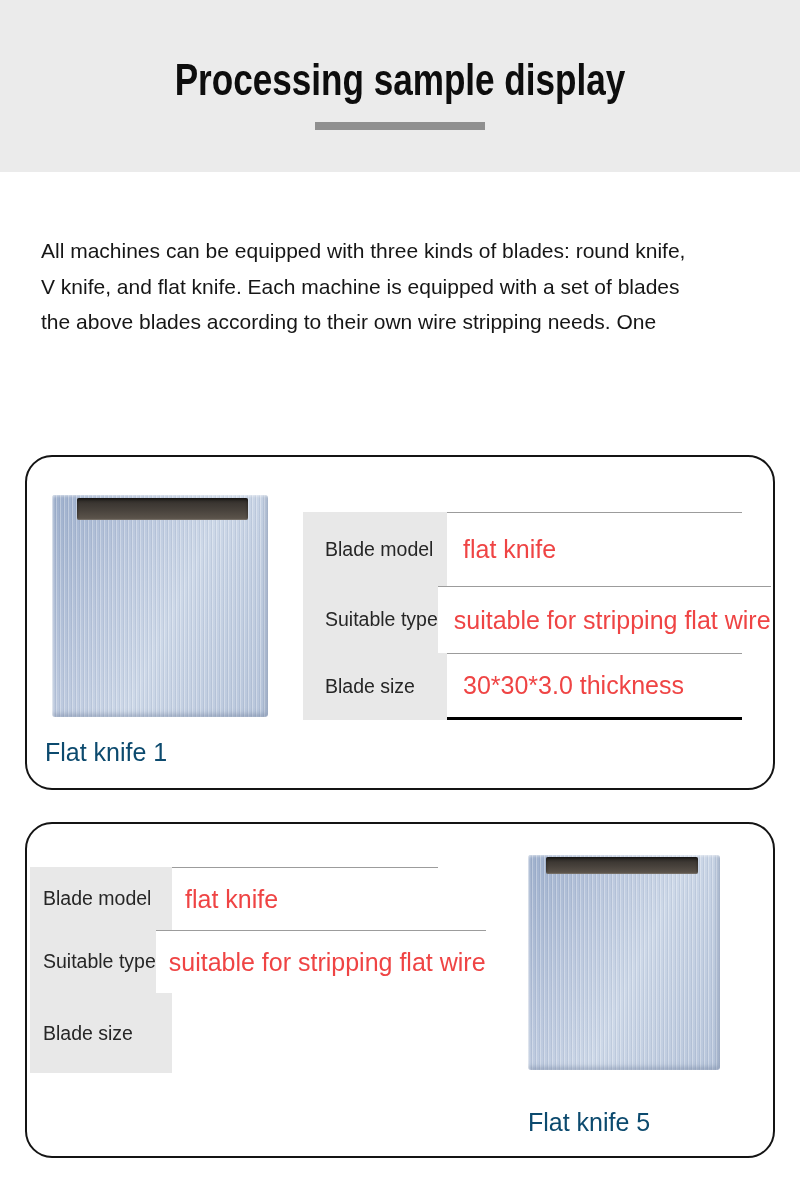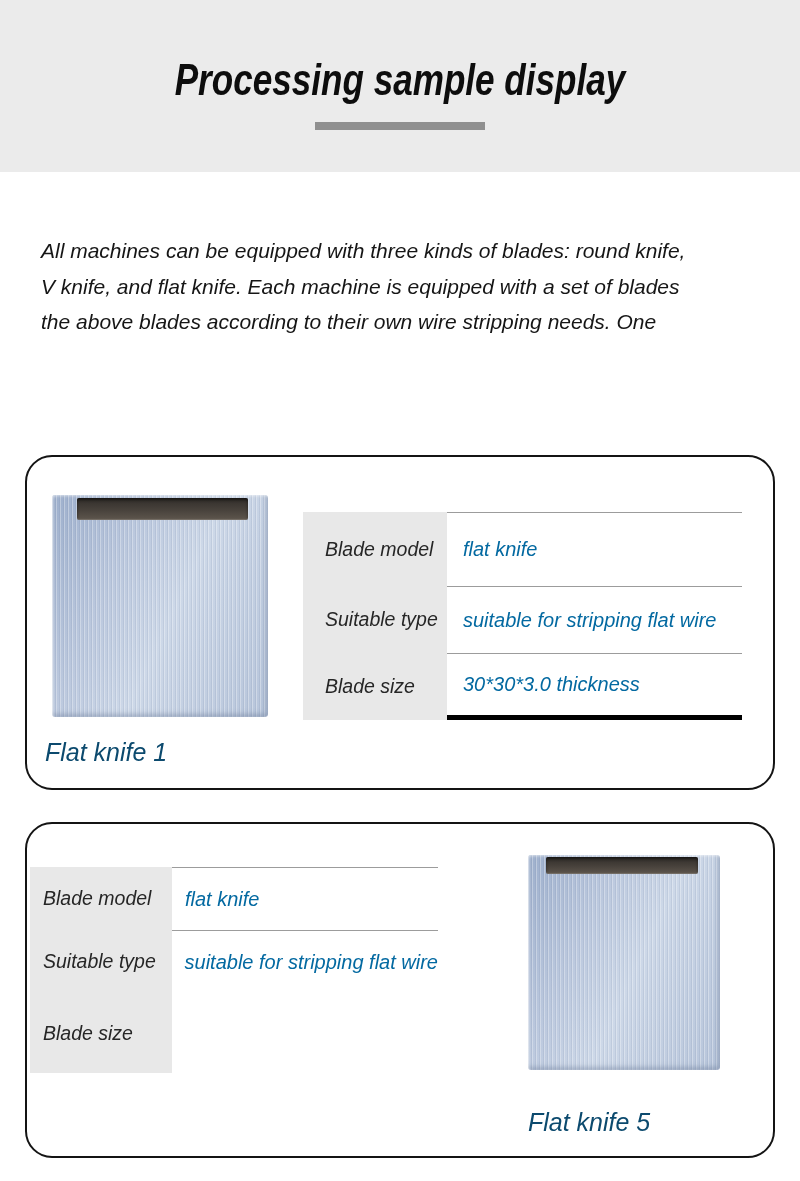--- a/index.html
+++ b/index.html
@@ -2,21 +2,21 @@
 <html><head>
 <meta charset="utf-8">
 <style>
   html, body { margin:0; padding:0; }
   body {
     width:800px; height:1181px;
     background:#ffffff;
     font-family:"Liberation Sans", "DejaVu Sans", sans-serif;
     color:#141414;
   }
-  .page { position:relative; width:800px; height:1181px; overflow:hidden; background:#ffffff;font-style:italic; }
+  .page { position:relative; width:800px; height:1181px; overflow:hidden; background:#ffffff; }
 
   
   .hero {
     position:absolute; top:0; left:0; width:800px; height:172px;
     background:#ebebeb;
   }
   .hero h1 {
     position:absolute; top:57px; left:0; width:100%; margin:0;
     font-size:45px; line-height:45px; font-weight:bold; color:#0d0d0d;
     text-align:center; white-space:nowrap;
@@ -86,25 +86,25 @@
   .t2 .spec-row:nth-child(3) { height:80px; }
   .spec-label {
     background:#e8e8e8; display:flex; align-items:center;
     box-sizing:border-box; font-size:19.5px; color:#262626; white-space:nowrap;
   }
   .t1 .spec-label { width:144px; padding-left:22px; }
   .t2 .spec-label { width:142px; padding-left:13px; }
   .spec-value {
     flex:1; display:flex; align-items:center;
     border-top:1px solid #9c9c9c;
-    box-sizing:border-box; font-size:20px; color:#0369a1; white-space:nowrap;
+    box-sizing:border-box; font-size:25px; color:#ef4444; white-space:nowrap;
   }
   .t1 .spec-value { padding-left:16px; }
   .t2 .spec-value { padding-left:13px; }
-  .spec-row:last-child .spec-value { border-bottom:5px solid #000000; }
+  .spec-row:last-child .spec-value { border-bottom:3px solid #000000; }
 </style>
 </head>
 <body>
 
 <div class="page">
 
   <header class="hero">
     <h1>Processing sample display</h1>
     <div class="title-underline"></div>
   </header>

